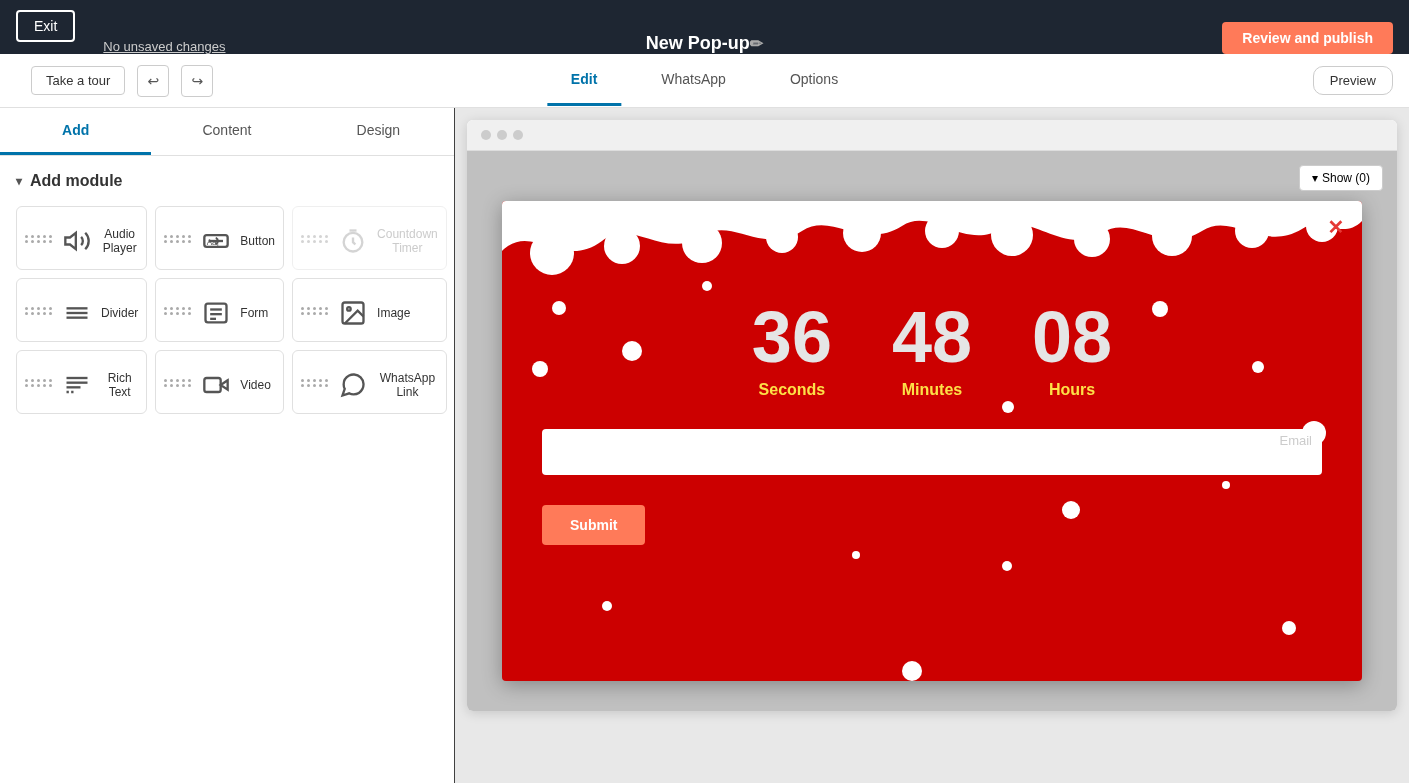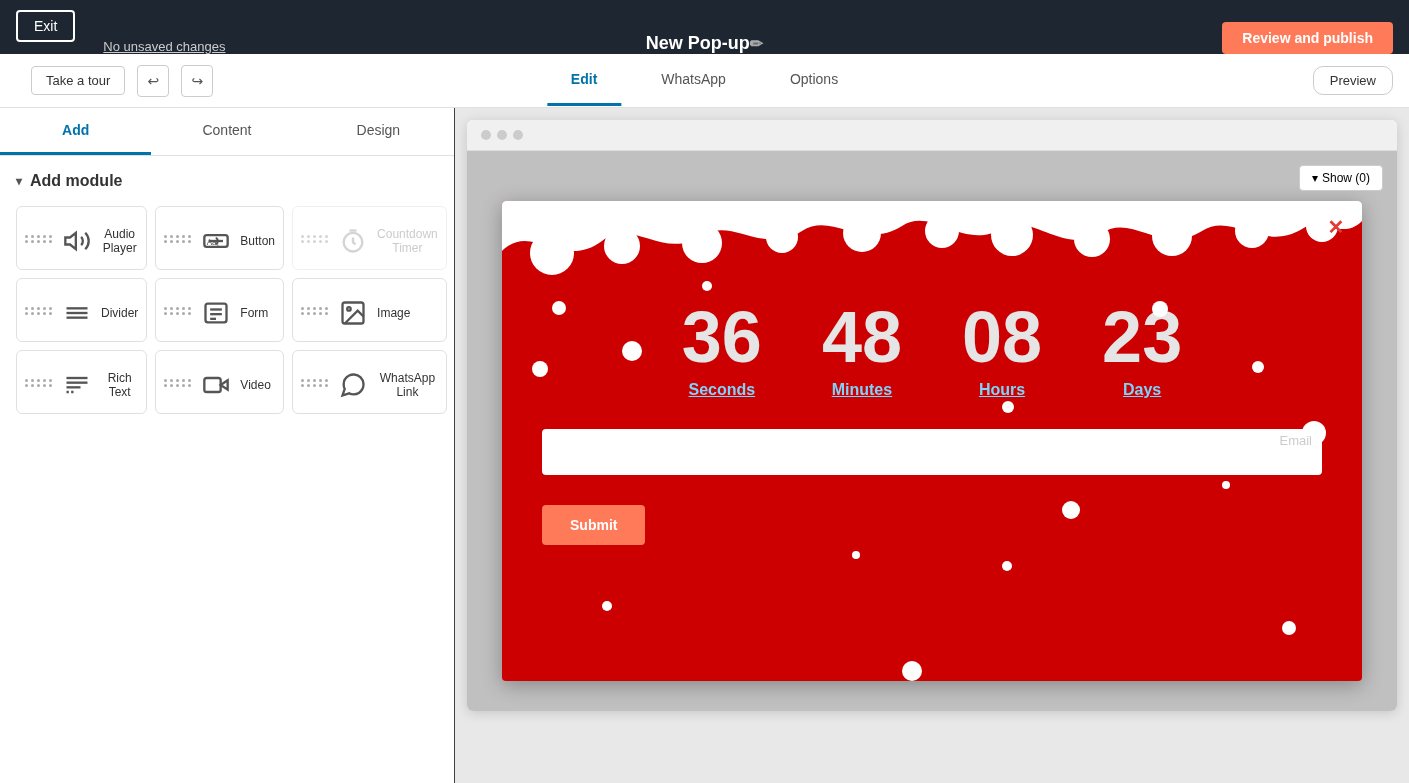--- a/index.html
+++ b/index.html
@@ -340,24 +340,23 @@
       text-align: center;
     }
     .countdown-number {
       font-size: 72px;
       font-weight: 700;
       color: #e5e5e5;
       line-height: 1;
     }
     .countdown-label {
       font-size: 16px;
-      color: #7dd3fc;
+      color: #fde047;
       font-weight: 600;
       margin-top: 8px;
-      text-decoration: underline;
     }
 
     
     .email-section {
       padding: 10px 40px 20px;
       position: relative;
     }
     .email-label {
       position: absolute;
       top: 14px;
@@ -705,24 +704,20 @@
               <div class="countdown-label">Seconds</div>
             </div>
             <div class="countdown-item">
               <div class="countdown-number">48</div>
               <div class="countdown-label">Minutes</div>
             </div>
             <div class="countdown-item">
               <div class="countdown-number">08</div>
               <div class="countdown-label">Hours</div>
             </div>
-            <div class="countdown-item">
-              <div class="countdown-number">23</div>
-              <div class="countdown-label">Days</div>
-            </div>
           </div>
 
           <div class="email-section">
             <span class="email-label">Email</span>
             <input class="email-input" type="email" placeholder="" style="">
           </div>
 
           <div class="submit-section">
             <button class="submit-btn">Submit</button>
           </div>

